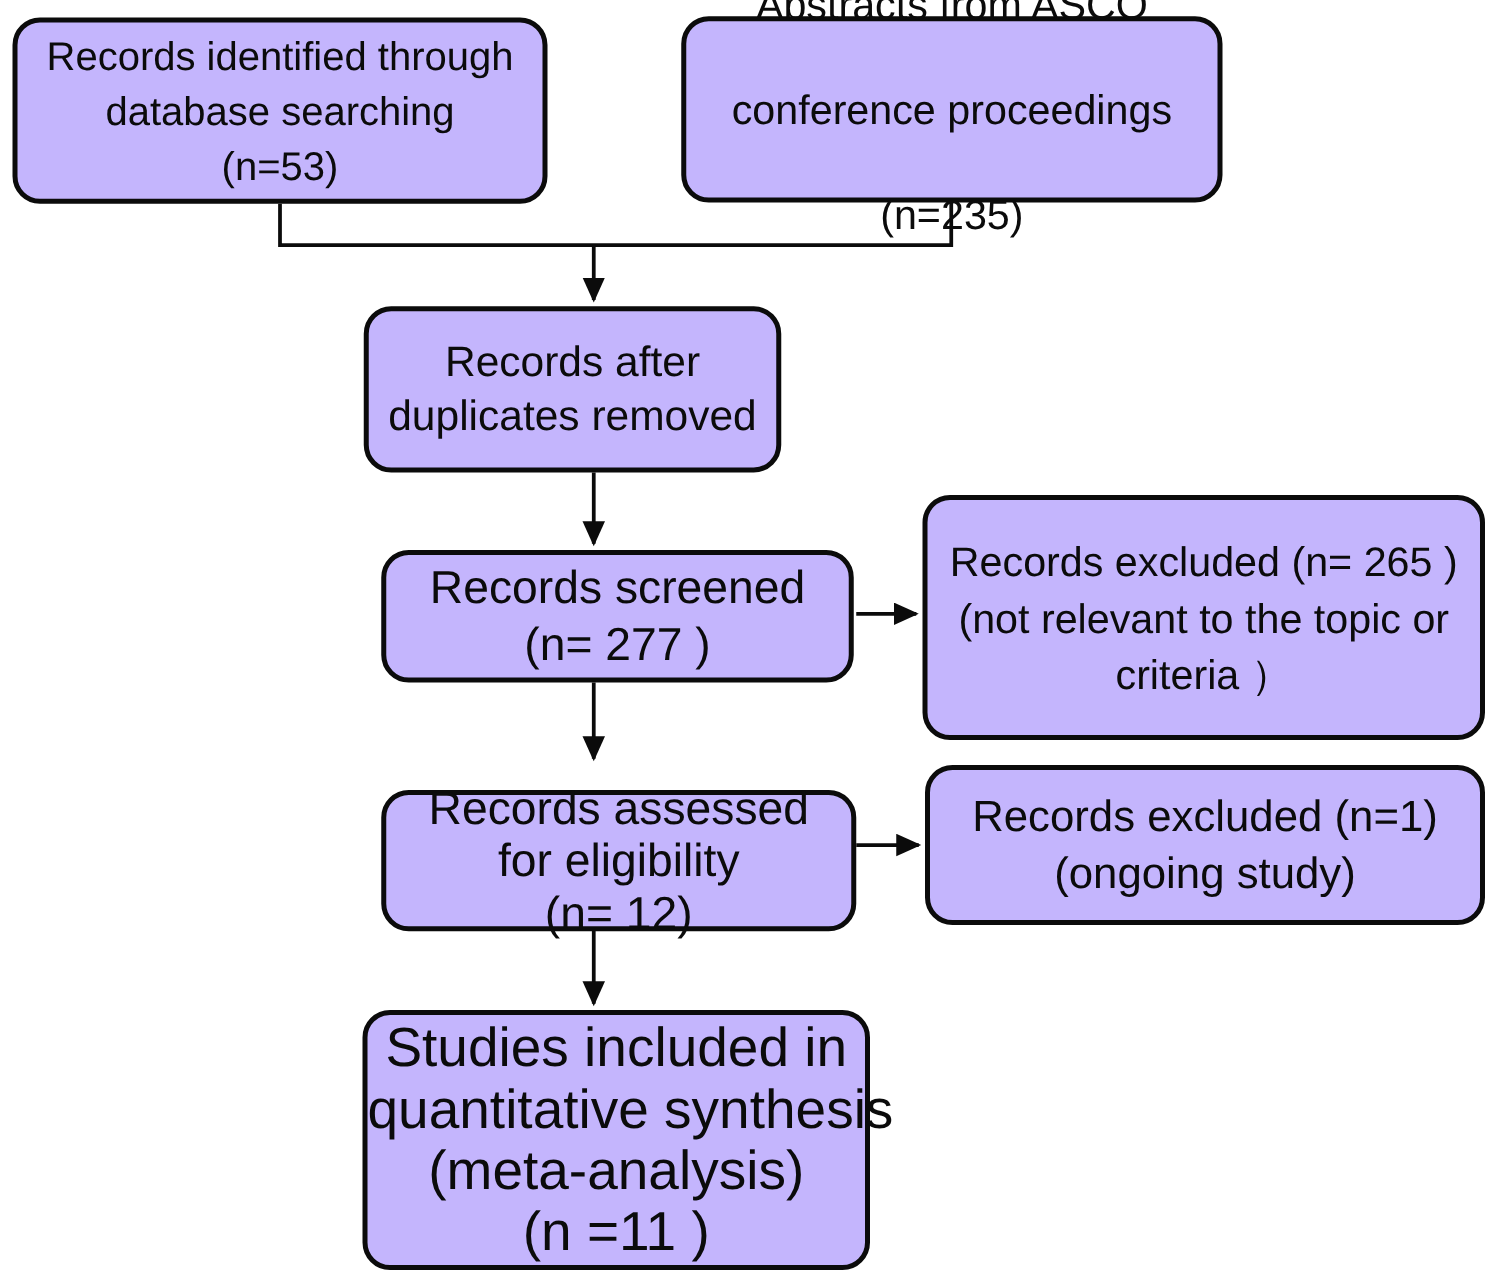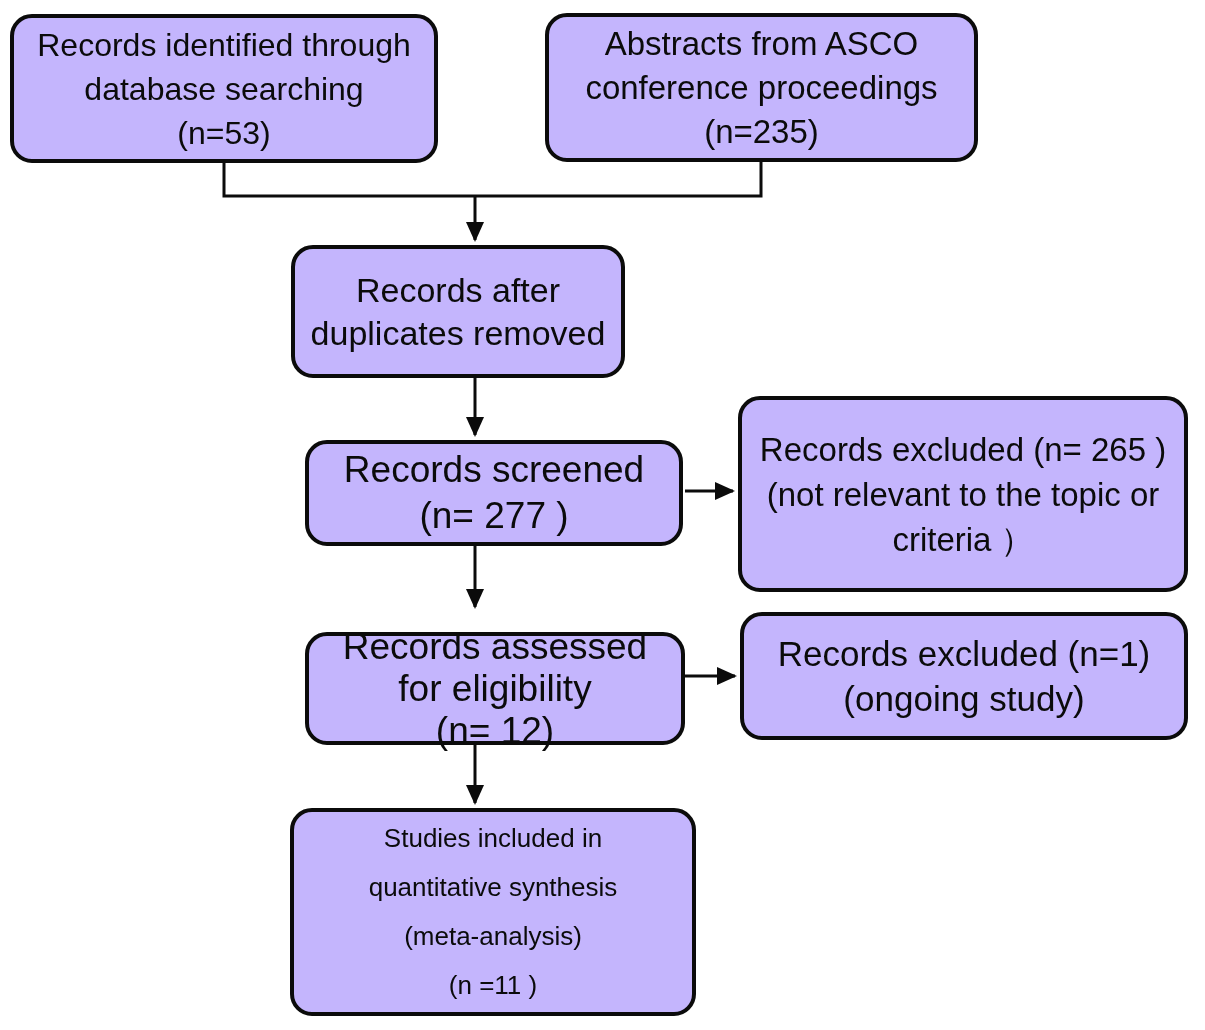--- a/index.html
+++ b/index.html
@@ -27,27 +27,27 @@
     display: flex;
     flex-direction: column;
     justify-content: center;
     align-items: center;
     text-align: center;
     white-space: nowrap;
   }
   .node .line { width: 100%; }
 
   #n-identified { left: 10px;  top: 14px;  width: 428px; height: 149px; font-size: 32px; line-height: 44px; }
-  #n-abstracts  { left: 545px; top: 13px;  width: 433px; height: 149px; font-size: 33px; line-height: 44px; }
+  #n-abstracts  { left: 545px; top: 13px;  width: 433px; height: 149px; font-size: 33px; line-height: 44px; gap: 40px; }
   #n-dup        { left: 291px; top: 245px; width: 334px; height: 133px; font-size: 34px; line-height: 43px; }
   #n-screened   { left: 305px; top: 440px; width: 378px; height: 106px; font-size: 37px; line-height: 46px; }
   #n-excl1      { left: 738px; top: 396px; width: 450px; height: 196px; font-size: 33px; line-height: 45px; }
   #n-assessed   { left: 305px; top: 632px; width: 380px; height: 113px; font-size: 37px; line-height: 42px; }
   #n-excl2      { left: 740px; top: 612px; width: 448px; height: 128px; font-size: 35px; line-height: 45px; }
-  #n-included   { left: 290px; top: 808px; width: 406px; height: 208px; font-size: 26px; line-height: 49px; }
+  #n-included   { left: 290px; top: 808px; width: 406px; height: 208px; font-size: 44px; line-height: 49px; }
 </style>
 </head>
 <body>
 
 <div class="canvas">
 
   <svg class="connectors" viewBox="0 0 1205 1030" xmlns="http://www.w3.org/2000/svg">
     <defs>
       <marker id="arrow" markerUnits="userSpaceOnUse" markerWidth="21" markerHeight="19" refX="18" refY="9" orient="auto">
         <path d="M0,0 L20,9 L0,18 Z" fill="#0b0b0b"></path>

